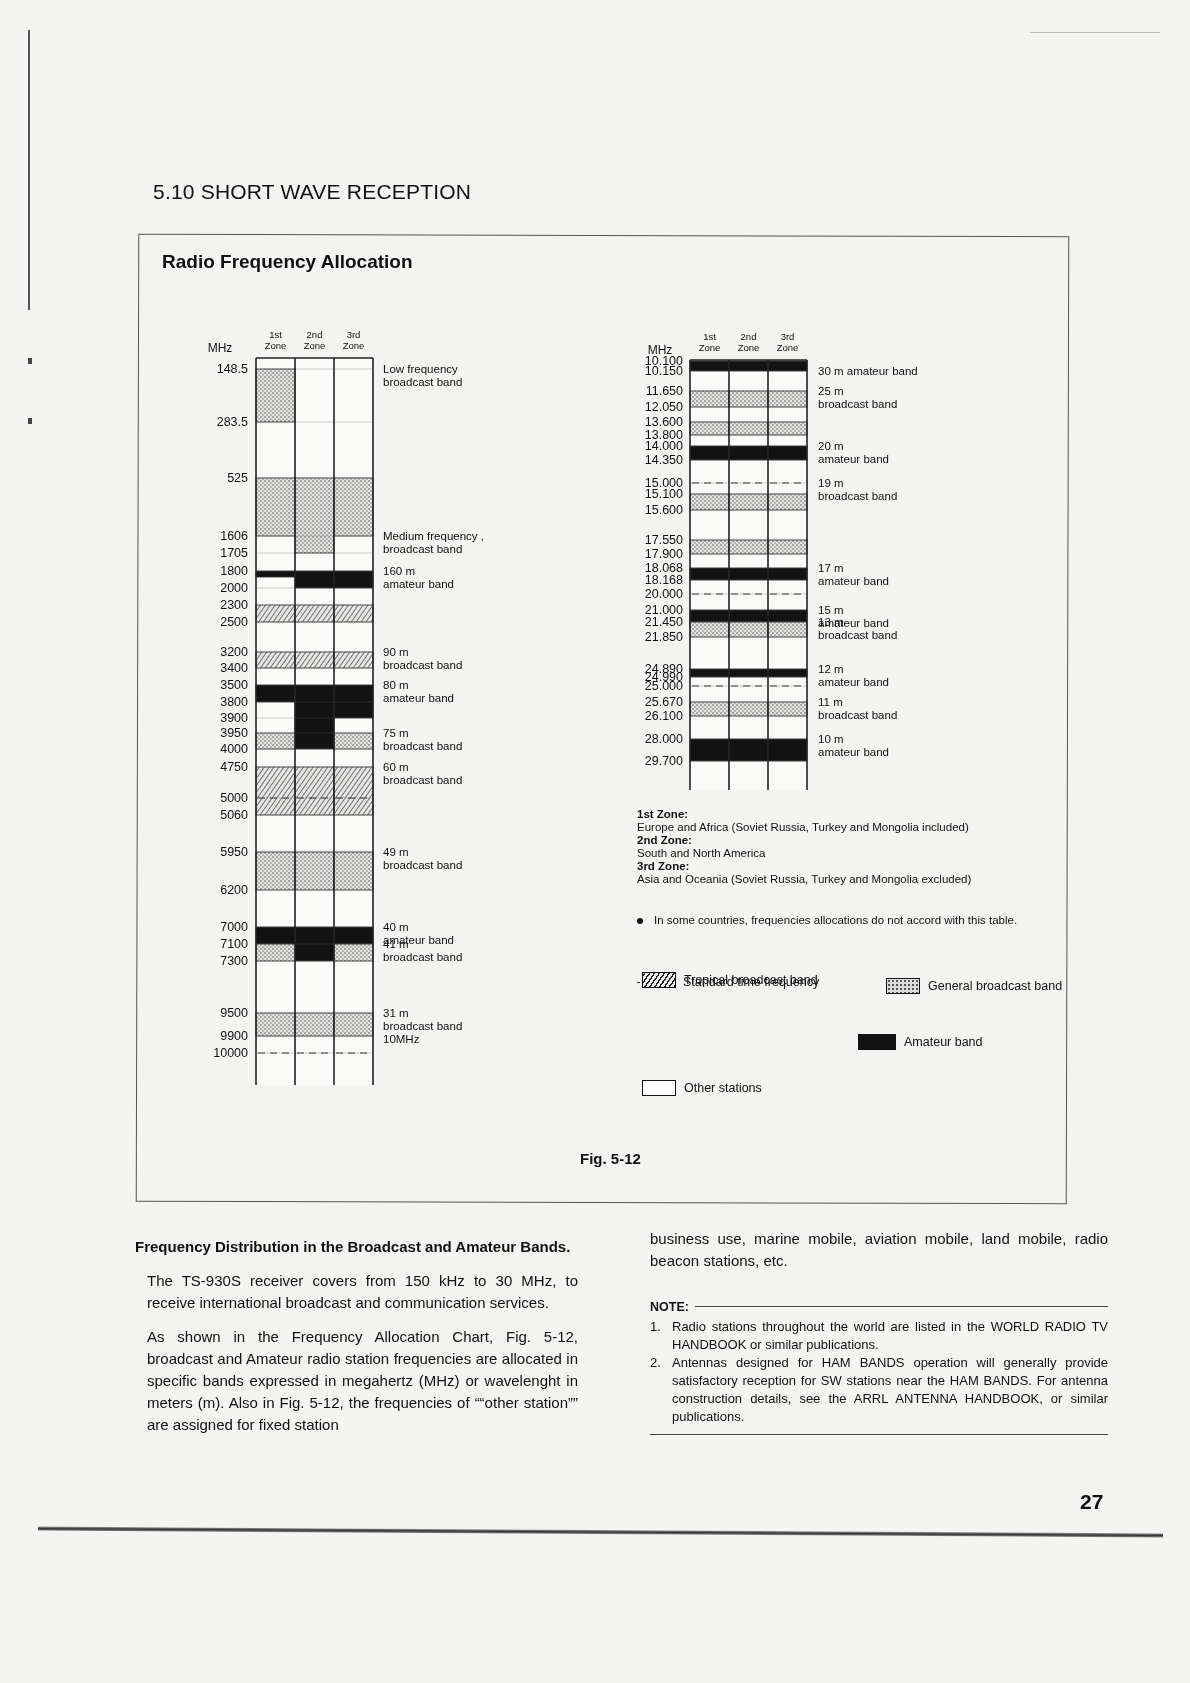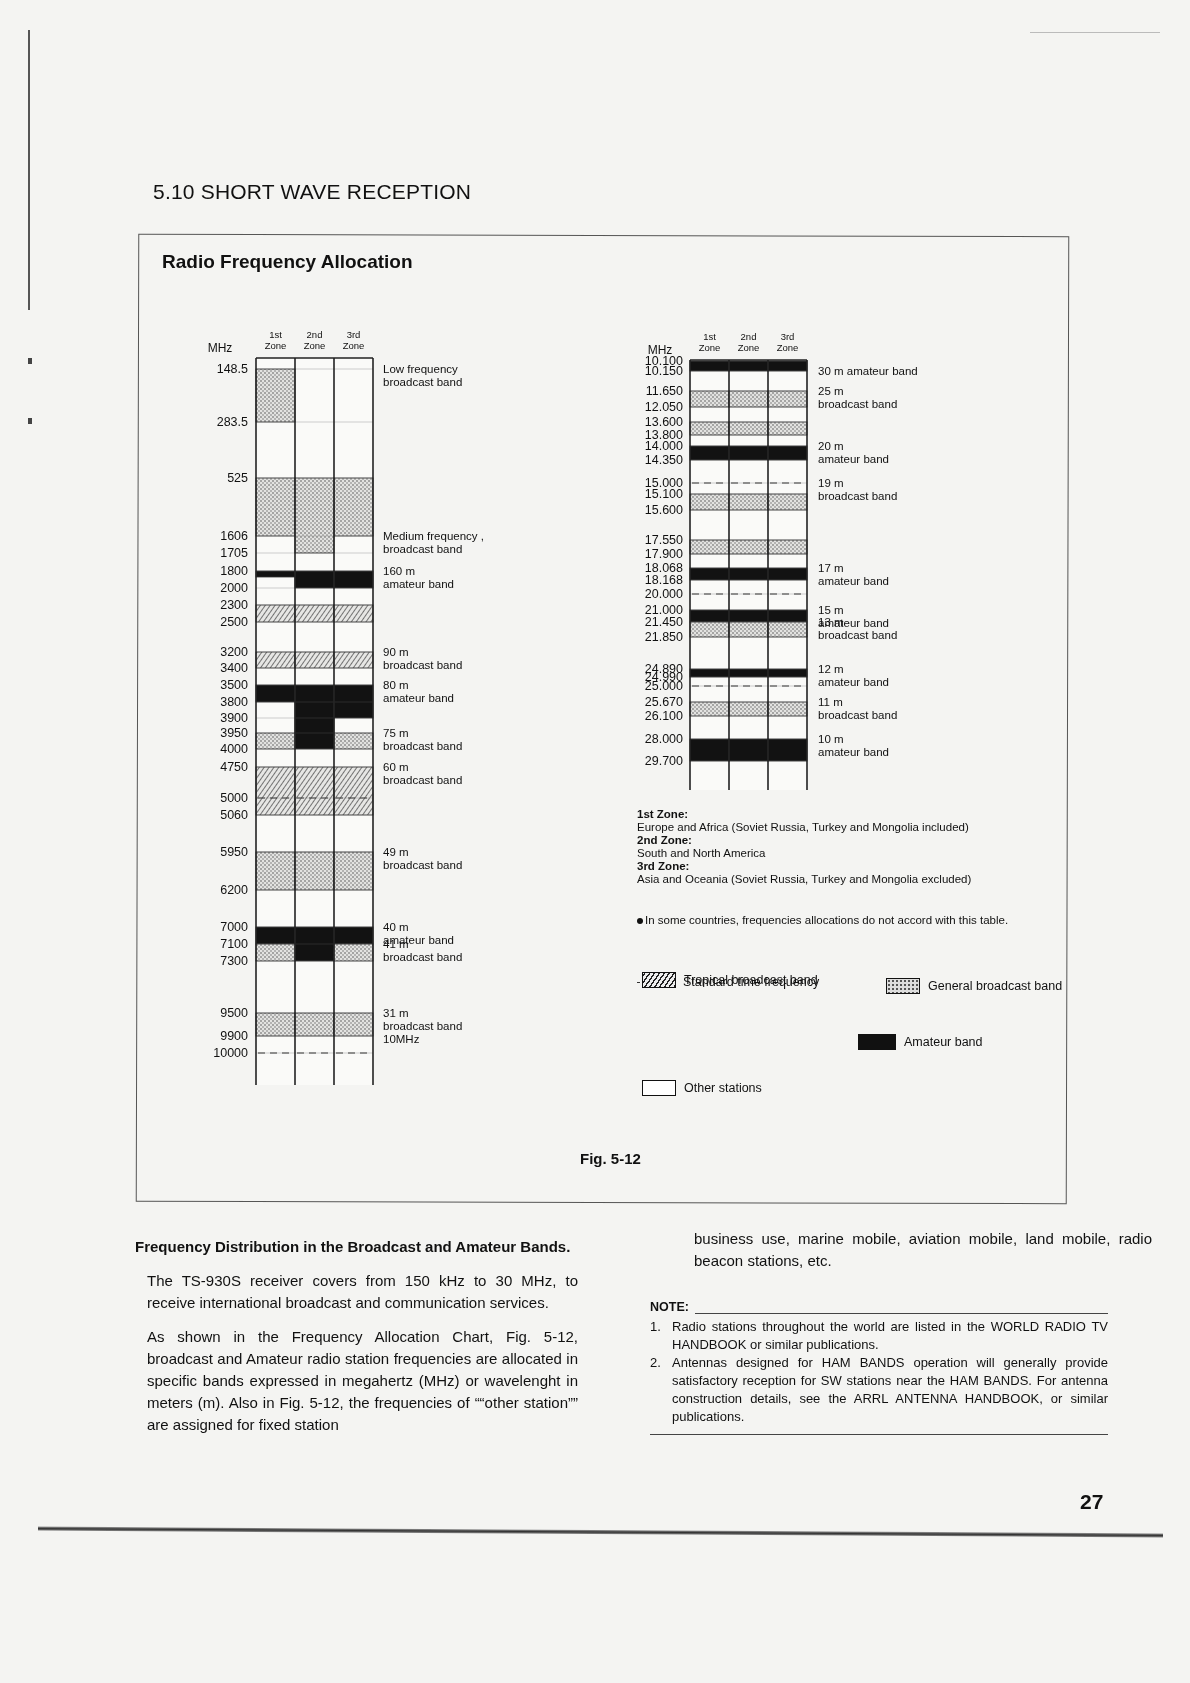--- a/index.html
+++ b/index.html
@@ -6,36 +6,36 @@
   body{width:1190px;height:1683px;background:#f4f4f2;position:relative;overflow:hidden;font-family:"Liberation Sans",sans-serif;color:#111;}
   .abs{position:absolute;}
   .binder-line{left:28px;top:30px;width:2px;height:280px;background:#555;}
   .binder-mark{left:28px;width:4px;height:6px;background:#444;}
   .top-rule{left:1030px;top:32px;width:130px;height:1px;background:#bbb;}
   .section-title{left:153px;top:180px;font-size:21px;font-weight:normal;letter-spacing:0.2px;}
   .fig-box{left:137px;top:235px;width:929px;height:966px;border:1.5px solid #555;transform:rotate(0.15deg);}
   .fig-heading{left:162px;top:251px;font-size:19px;font-weight:bold;}
   svg text{font-family:"Liberation Sans",sans-serif;}
   .legend-zone{left:637px;top:808px;font-size:11.5px;line-height:13px;width:460px;}
-  .bullet-note{left:637px;top:914px;font-size:11.5px;width:440px;line-height:13px;display:flex;gap:2px;}
+  .bullet-note{left:637px;top:914px;font-size:11.5px;width:440px;line-height:13px;display:flex;gap:11px;}
   .bullet-dot{width:6px;height:6px;border-radius:50%;background:#111;margin-top:4px;flex:none;}
   .leg-item{display:flex;align-items:center;gap:8px;font-size:12.5px;}
   .swatch{width:34px;height:16px;border:1.5px solid #111;box-sizing:border-box;}
   .sw-general{background-color:#ddd;background-image:radial-gradient(#555 0.8px,transparent 1px);background-size:4px 4px;}
   .sw-tropical{background:repeating-linear-gradient(-55deg,#222 0 1.4px,#eee 1.4px 4px);}
   .sw-amateur{background:#111;}
   .sw-other{background:#fff;}
   .dash-sample{width:38px;height:0;border-top:1.5px dashed #333;}
   .fig-caption{left:580px;top:1150px;font-size:15px;font-weight:bold;}
   .body-left{left:135px;top:1222px;width:455px;font-size:15px;line-height:22px;text-align:justify;}
   .body-left h3{margin:14px 0 6px 0;font-size:15px;font-weight:bold;line-height:22px;}
   .body-left p{margin:12px;}
-  .body-right{left:650px;top:1228px;width:458px;font-size:15px;line-height:22px;text-align:justify;margin-left:44px;}
+  .body-right{left:650px;top:1228px;width:458px;font-size:15px;line-height:22px;text-align:justify;}
   .note-box{left:650px;top:1300px;width:458px;}
-  .note-head{display:flex;align-items:flex-end;gap:6px;font-size:12.5px;font-weight:bold;}
+  .note-head{display:flex;align-items:flex-start;gap:6px;font-size:12.5px;font-weight:bold;}
   .note-head .rule{flex:1;height:1px;background:#444;margin-top:6px;}
   .note-list{margin:4px 0 0 0;padding:0;list-style:none;font-size:13px;line-height:18px;}
   .note-list li{display:flex;gap:6px;text-align:justify;}
   .note-list .num{flex:none;width:16px;}
   .note-bottom{height:1px;background:#444;margin-top:8px;}
   .page-num{left:1080px;top:1490px;font-size:21px;font-weight:bold;}
   .bottom-rule{left:38px;top:1530px;width:1125px;height:4px;background:linear-gradient(#999,#333,#888);transform:rotate(0.35deg);}
 </style>
 </head>
 <body>

